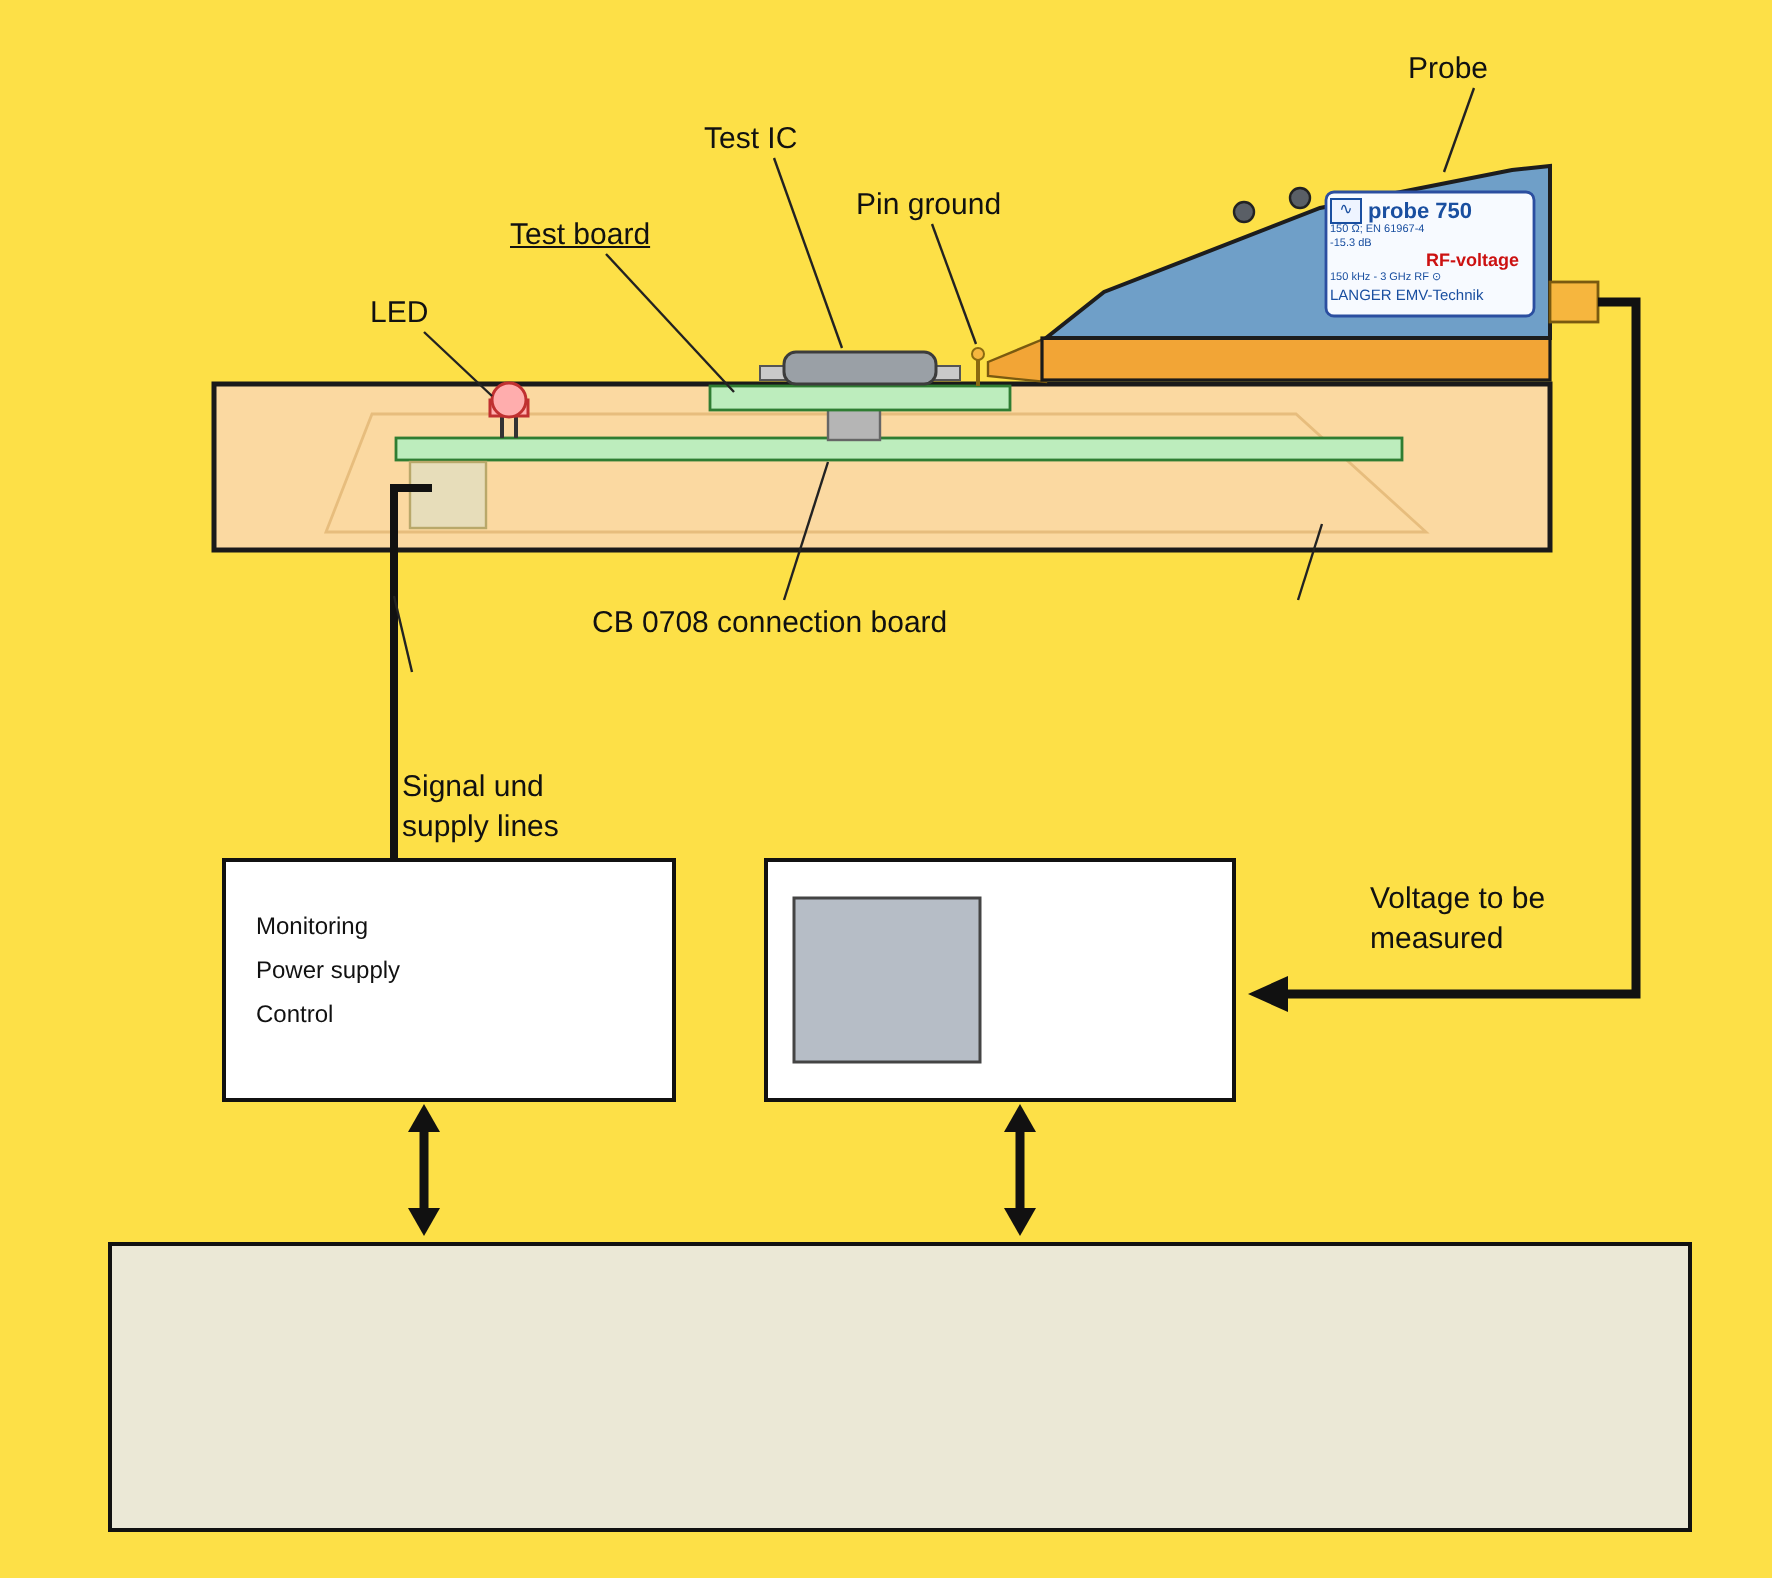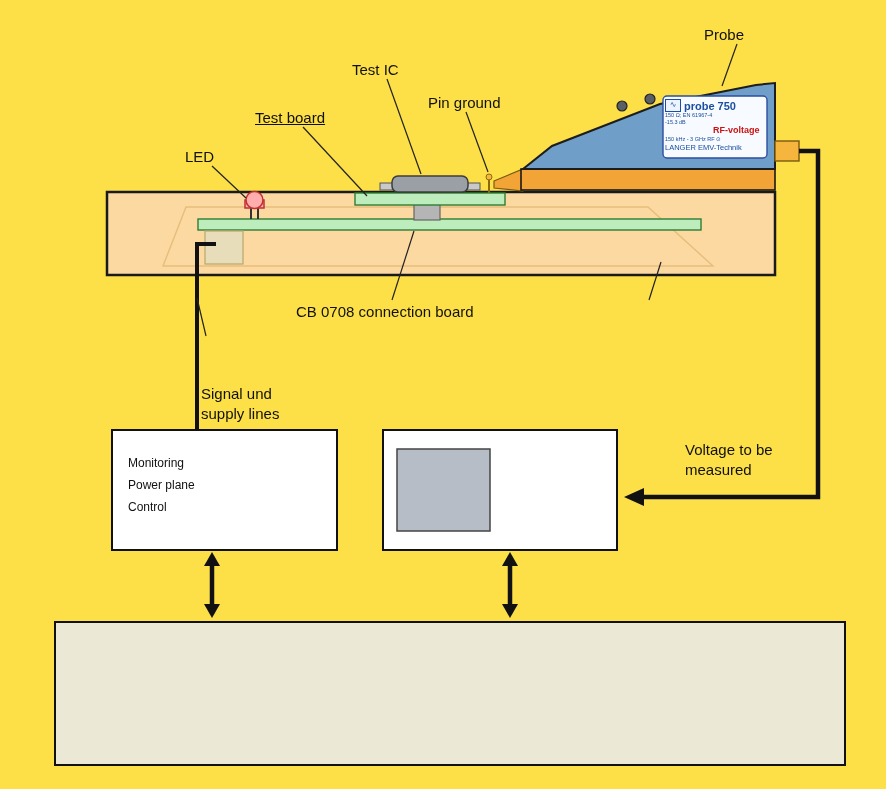--- a/index.html
+++ b/index.html
@@ -124,21 +124,21 @@
     <div>supply lines</div>
   </div>
 
   <div class="lbl" style="left:648px;top:440px;margin-left:37px;">
     <div>Voltage to be</div>
     <div>measured</div>
   </div>
 
   <div class="boxtext" style="left:128px;top:452px;">
     <div>Monitoring</div>
-    <div>Power plane</div>
+    <div>Power supply</div>
     <div>Control</div>
   </div>
 
 
 
   <div class="plate">
     <div class="row1">
       <span class="logo-box">∿</span>
       <span class="title">probe 750</span>
     </div>

